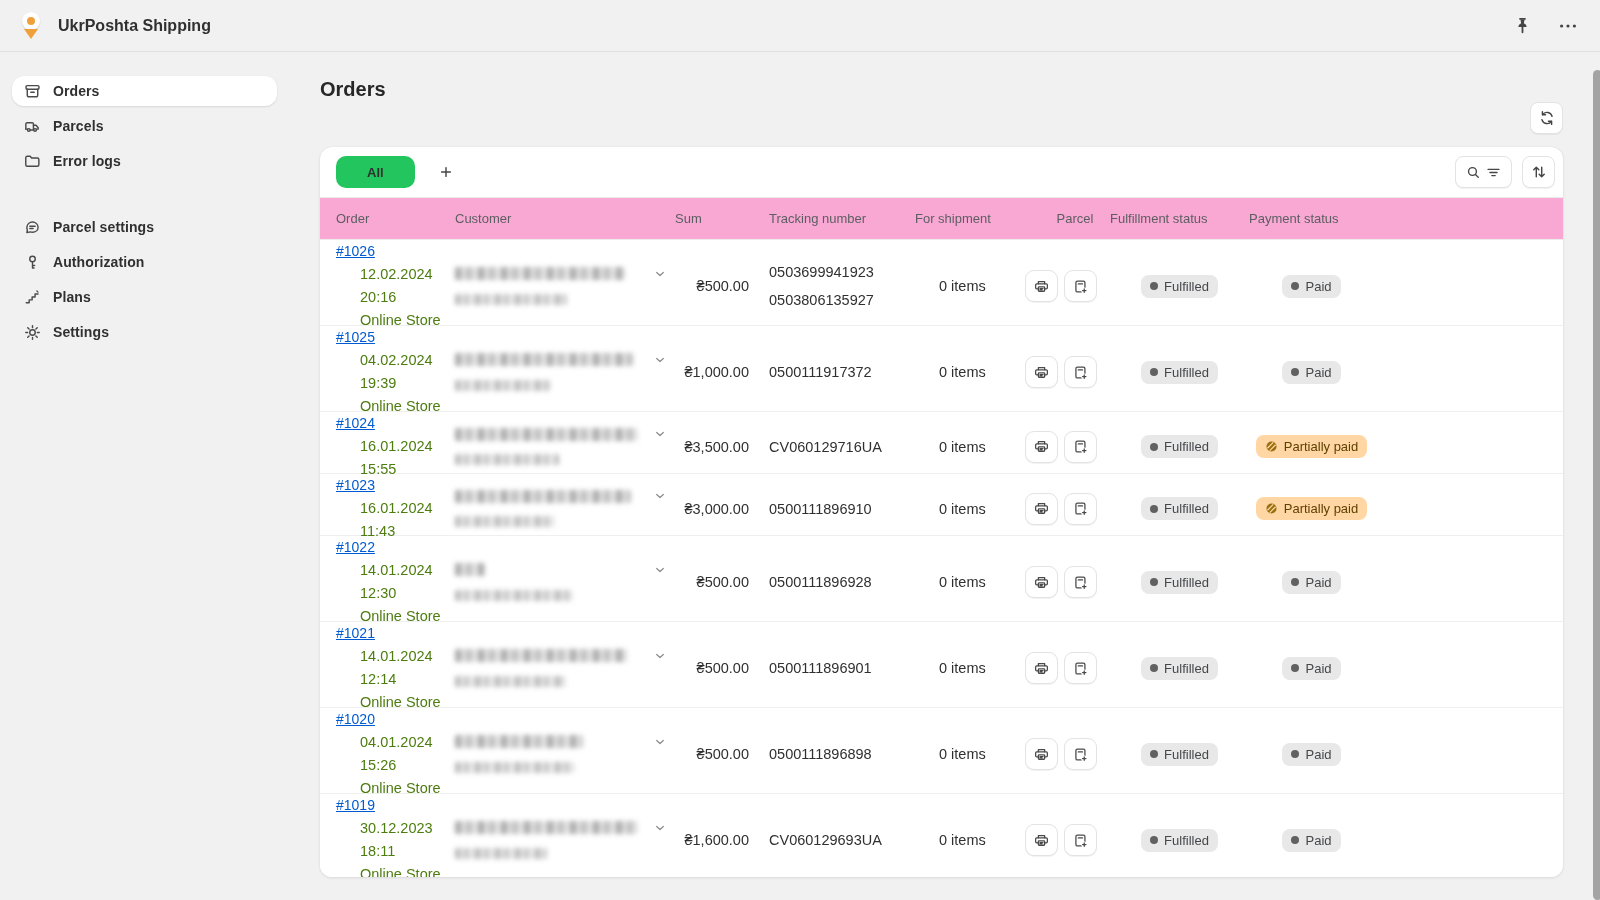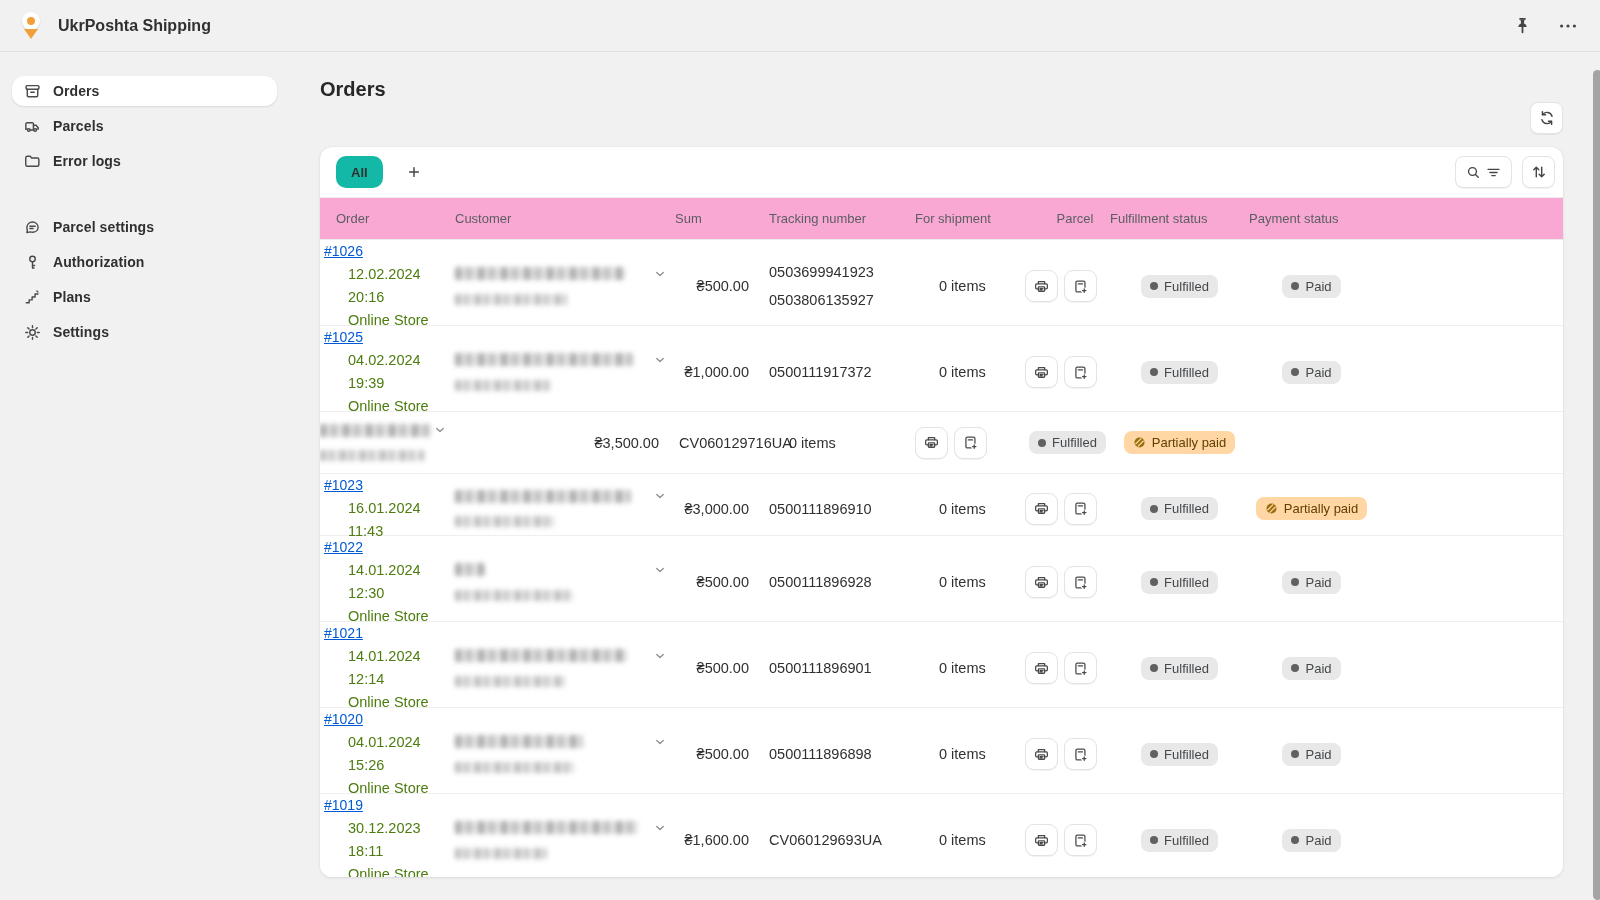--- a/index.html
+++ b/index.html
@@ -61,21 +61,21 @@
     box-shadow:0 1px 0 rgba(0,0,0,.05);
   }
   .btn-white svg { width:18px; height:18px; }
 
   .card {
     margin-top:13px; width:1243px; height:730px; background:#ffffff; border-radius:12px;
     box-shadow:0 1px 3px rgba(26,26,26,.10), 0 0 1px rgba(26,26,26,.12); overflow:hidden;
   }
   .card-toolbar { height:50px; display:flex; align-items:center; padding:0 8px 0 16px; }
   .tab-pill {
-    height:32px; padding:0 15px; border:none; border-radius:10px; background:#14b8a6;
+    height:32px; padding:0 31px; border:none; border-radius:10px; background:#22c55e;
     font-size:13px; font-weight:600; color:#303030; cursor:pointer;
     font-family:inherit; display:flex; align-items:center;
   }
   .tab-add {
     width:32px; height:32px; margin-left:15px; border:none; background:none; border-radius:8px;
     display:flex; align-items:center; justify-content:center; cursor:pointer;
   }
   .toolbar-spacer { flex:1; }
   .btn-combo {
     height:32px; width:57px; background:#fff; border:1px solid #e3e3e3; border-radius:8px;
@@ -92,21 +92,21 @@
   }
   .thead .hcell { padding-left:0; }
   .hcell.c-order { padding-left:16px; }
   .hcell.c-sum { text-align:left; padding-right:16px; }
   .hcell.c-track { padding-left:4px; }
   .hcell.c-parcel { padding-left:15px;text-align:center; }
 
   .trow { height:86px; border-bottom:1px solid #efefef; background:#fff; }
   .trow.compact { height:62px; }
 
-  .cell-order { padding-left:4px; line-height:23px; }
+  .cell-order { padding-left:16px; line-height:23px; }
   .order-link { color:#005bd3; text-decoration:underline; font-size:14px; cursor:pointer; }
   .order-date, .order-channel { color:#4d7c0f; font-size:14.5px;margin-left:24px; }
 
   .cell-customer { padding-right:6px; }
   .cust-top { display:flex; align-items:center; justify-content:space-between; margin-bottom:9px; }
   .blur {
     display:inline-block; height:13px; border-radius:2px; opacity:.8;
     background:repeating-linear-gradient(90deg,#969696 0 6px,#d6d6d6 6px 11px,#b1b1b1 11px 17px,#dedede 17px 23px);
     filter:blur(2.6px);
   }
@@ -396,20 +396,21 @@
             </div>
             <div class="cell-badge">
               <span class="badge">
                 <span class="dot"></span>
                 <span>Paid</span>
               </span>
             </div>
             <div></div>
           </div>
           <div class="tgrid trow compact">
+            <div class="cell-order"><a class="order-link">#1024</a><div class="order-date">16.01.2024 15:55</div></div>
             <div class="cell-customer"><div class="cust-top">
                 <span class="blur" style="width: 183px;"></span>
                 <button class="chev-btn">
                   <svg viewBox="0 0 20 20" fill="none" stroke="#8a8a8a" stroke-width="1.7" stroke-linecap="round" stroke-linejoin="round">
                     <path d="M5.3 7.8l4.7 4.4 4.7-4.4"></path>
                   </svg>
                 </button>
               </div><span class="blur phone" style="width: 104px;"></span></div>
             <div class="cell-sum">₴3,500.00</div>
             <div class="cell-track">

